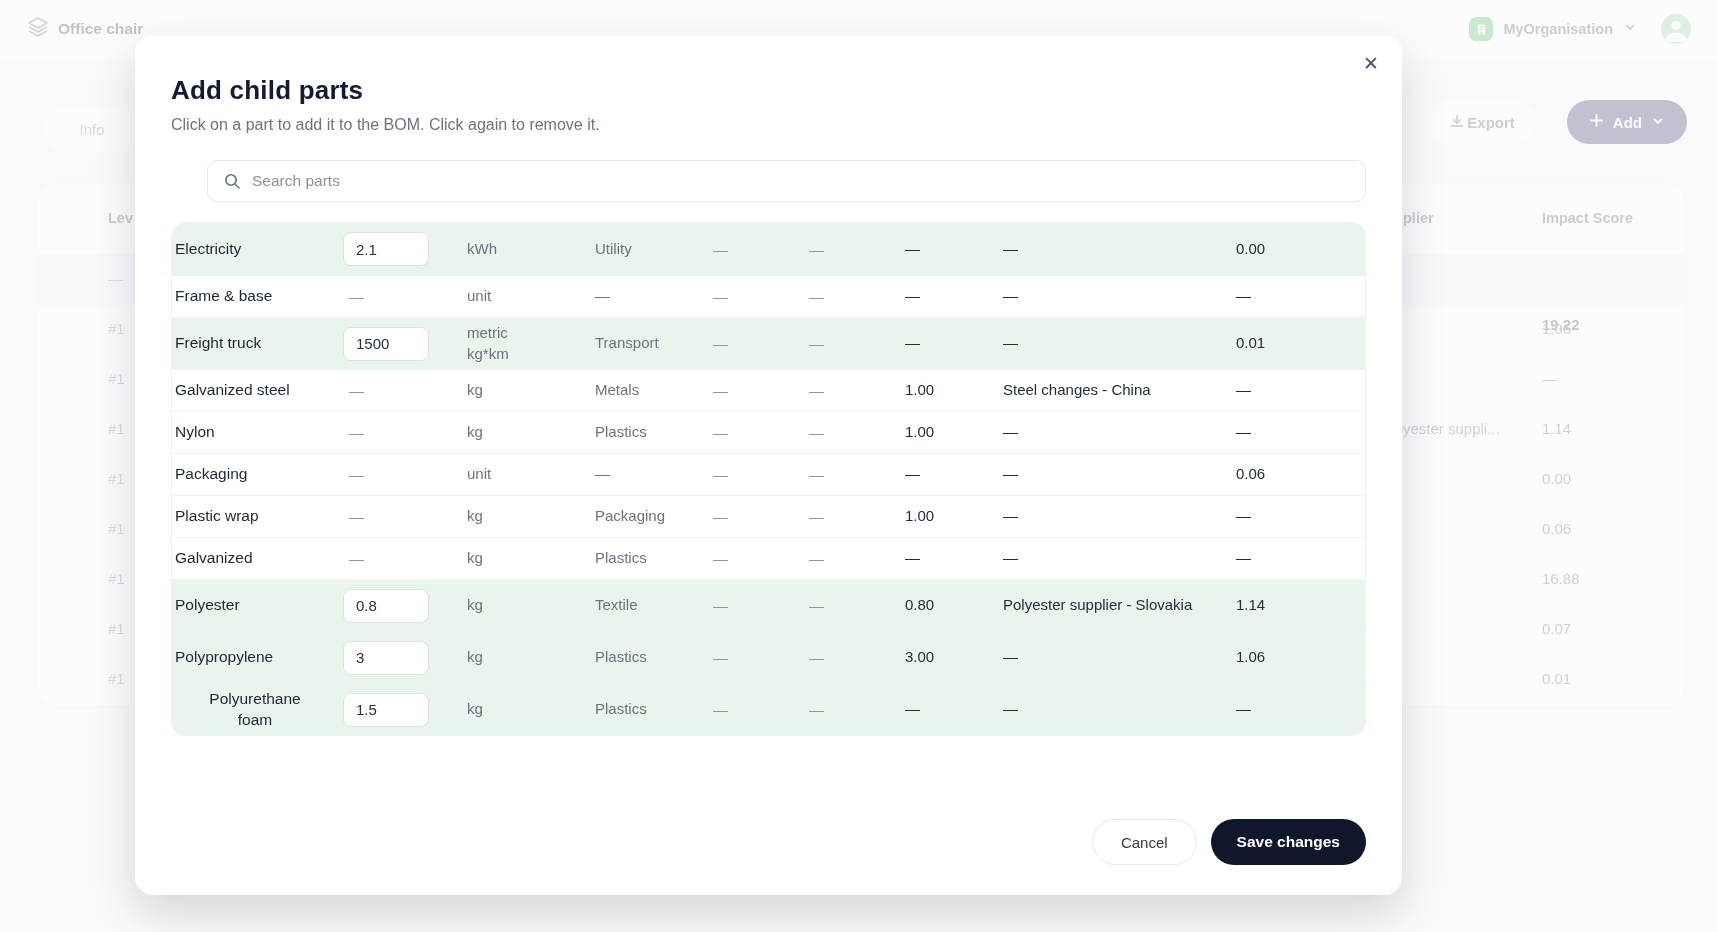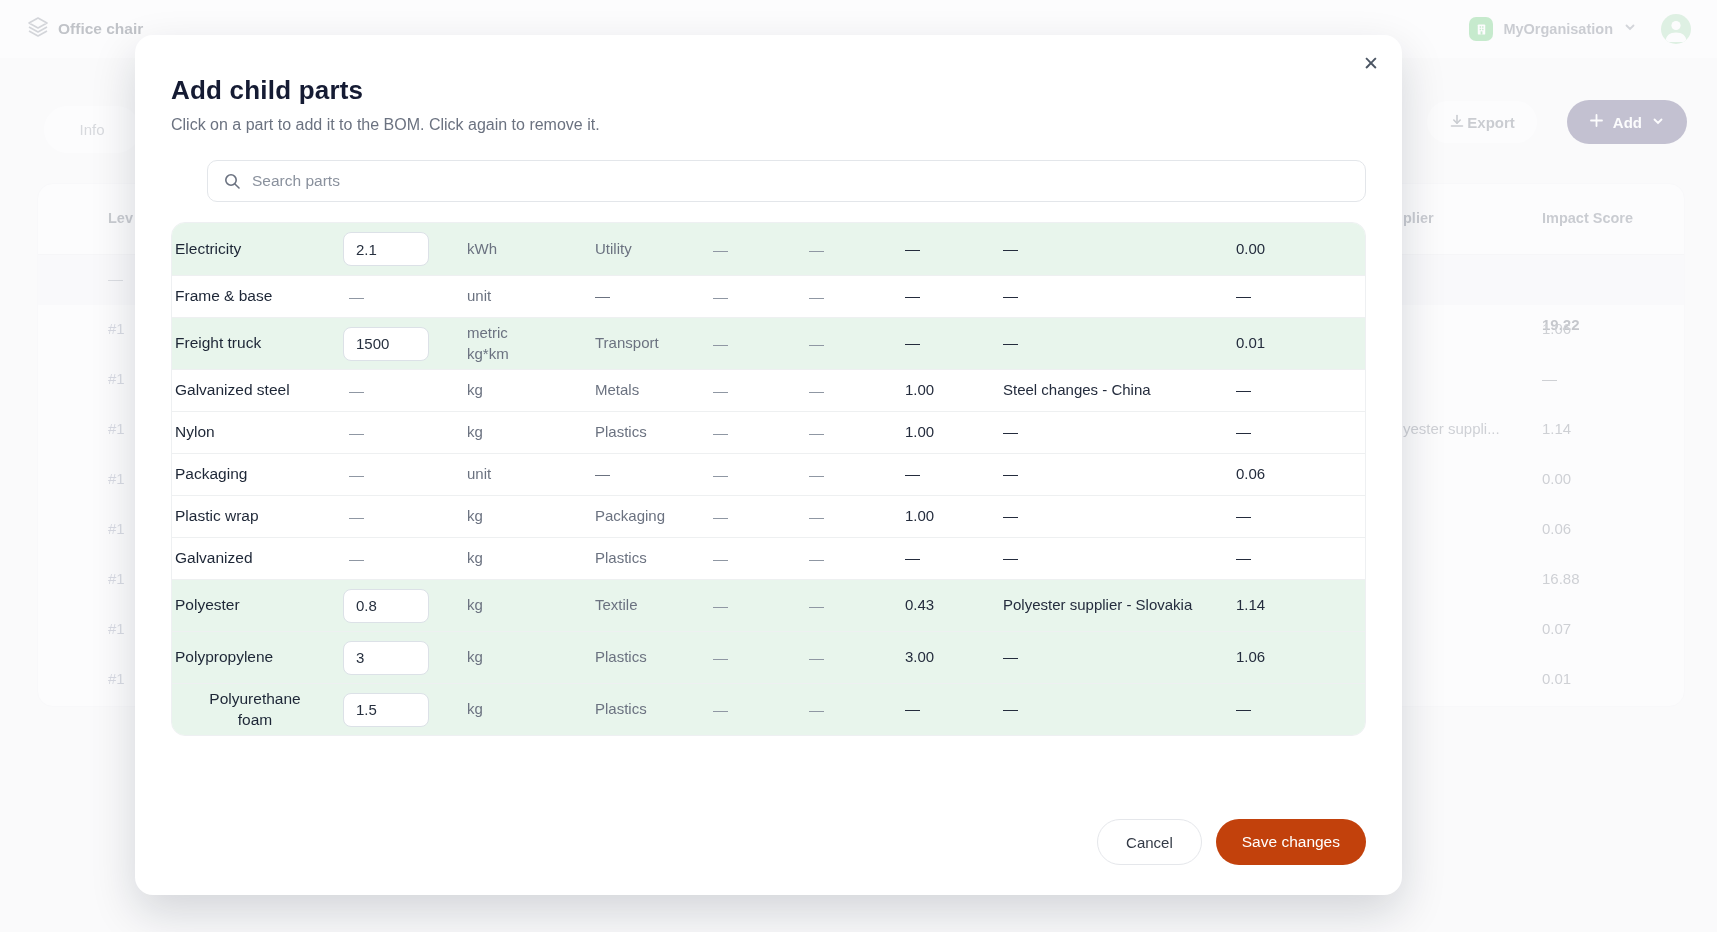--- a/index.html
+++ b/index.html
@@ -106,22 +106,22 @@
     width: 86px; height: 34px; border: 1px solid #dce1e7; border-radius: 8px; background: #ffffff;
     padding: 0 12px; font-size: 15px; color: #27303f; font-family: inherit; outline: none;
   }
   .qty-dash { margin-left: 6px; }
   .modal-footer { position: absolute; right: 36px; bottom: 30px; display: flex; align-items: center; gap: 14px; }
   .btn-cancel {
     height: 46px; padding: 0 28px; background: #ffffff; border: 1px solid #e5e7eb; border-radius: 23px;
     font-size: 15px; color: #333a46; font-family: inherit; cursor: pointer;
   }
   .btn-save {
-    height: 46px; padding: 3px 26px; background: #c2410c; border: none; border-radius: 23px;
-    font-size: 15.5px; font-weight: 400; color: #ffffff; font-family: inherit; cursor: pointer;
+    height: 46px; padding: 3px 26px; background: #0f172a; border: none; border-radius: 23px;
+    font-size: 15.5px; font-weight: 700; color: #ffffff; font-family: inherit; cursor: pointer;
   }
 </style>
 </head>
 <body>
 
 <div class="page">
   <div class="topbar">
     <div class="brand">
       <span>
         <svg width="24" height="24" viewBox="0 0 24 24" fill="none" stroke="#6d7480" stroke-width="1.6" stroke-linejoin="round">
@@ -383,21 +383,21 @@
       <div class="prow selected has-input">
     <div><span class="pname">Polyester</span></div>
     <div>
       <input class="qty-input" type="text" value="0.8" style="">
       
     </div>
     <div class="muted"><span class="unit-span">kg</span></div>
     <div class="muted">Textile</div>
     <div class="dash">—</div>
     <div class="dash">—</div>
-    <div class="val">0.43</div>
+    <div class="val">0.80</div>
     <div class="val supplier-cell">Polyester supplier - Slovakia</div>
     <div class="val">1.14</div>
   </div>
       <div class="prow selected has-input">
     <div><span class="pname">Polypropylene</span></div>
     <div>
       <input class="qty-input" type="text" value="3" style="">
       
     </div>
     <div class="muted"><span class="unit-span">kg</span></div>

